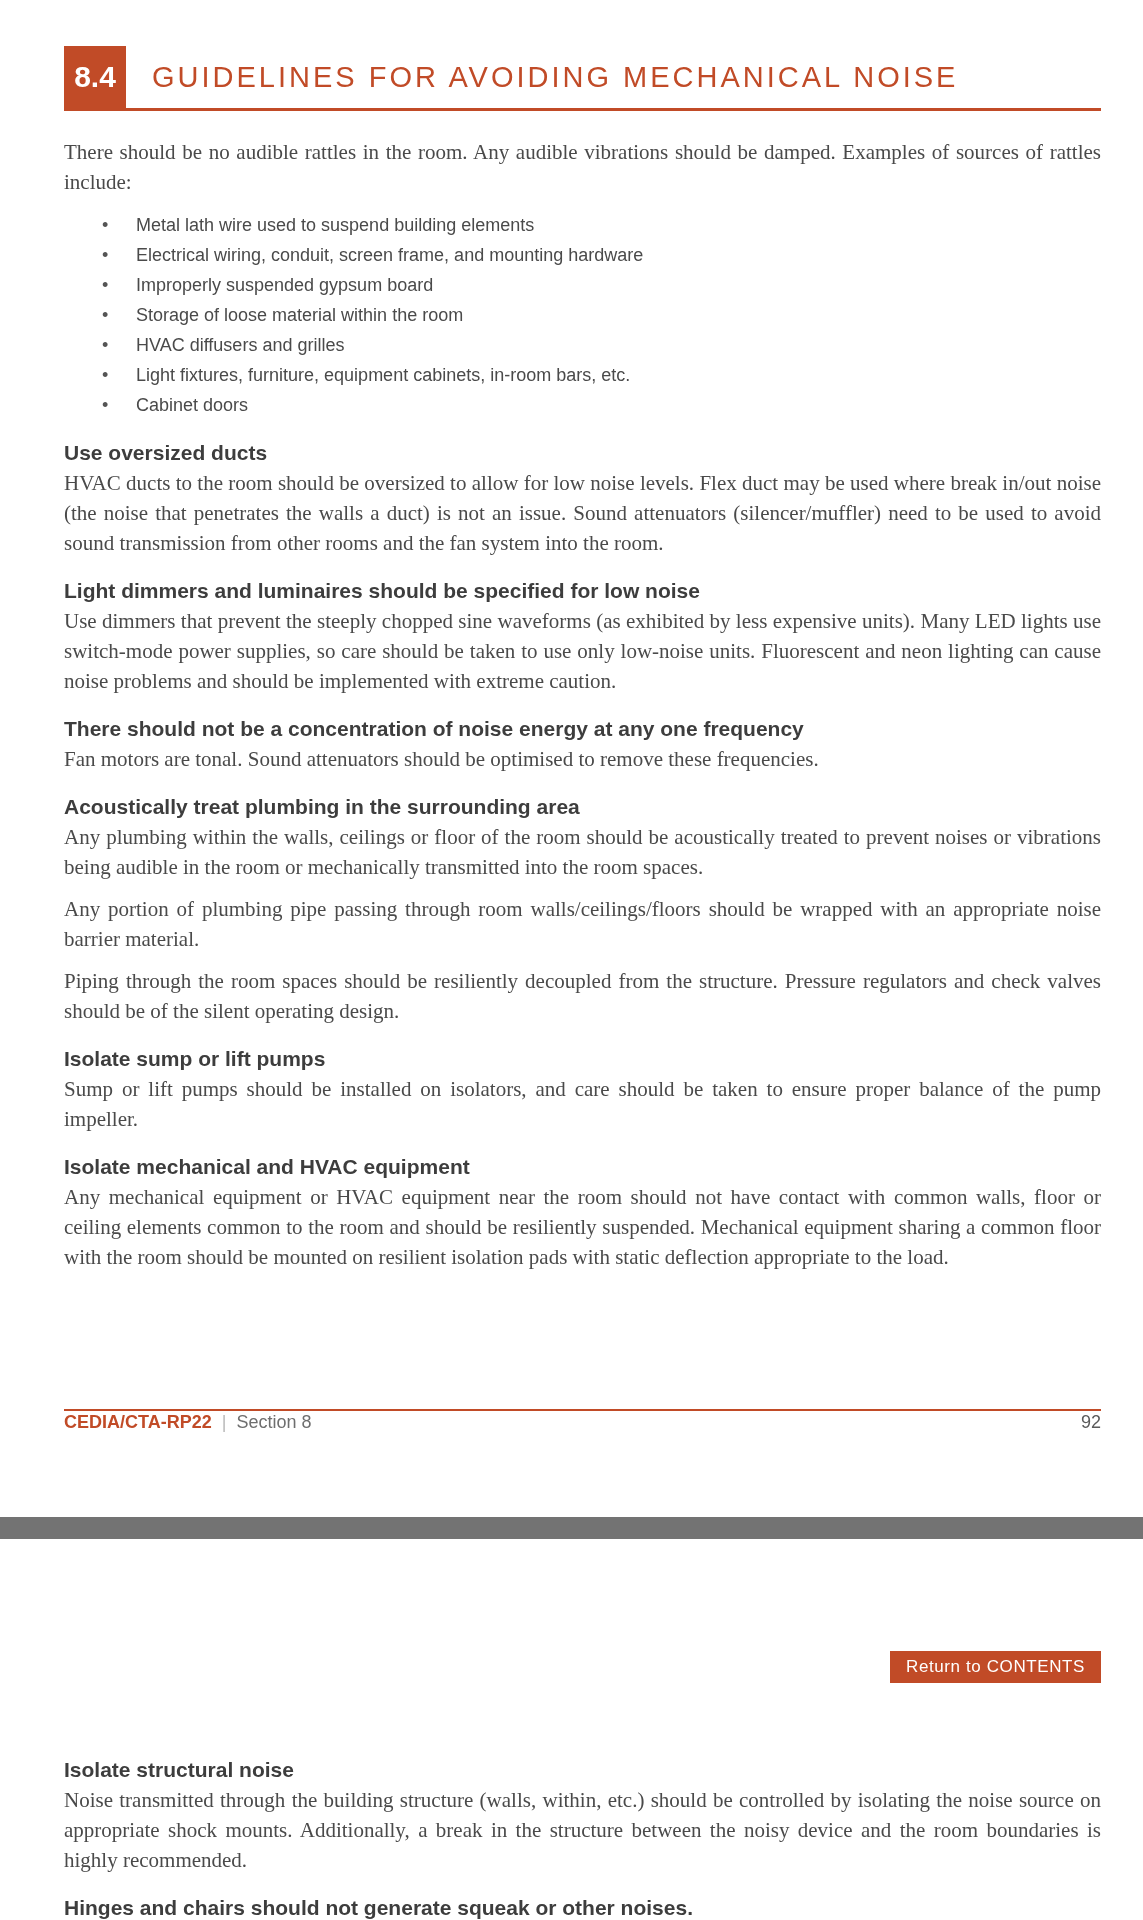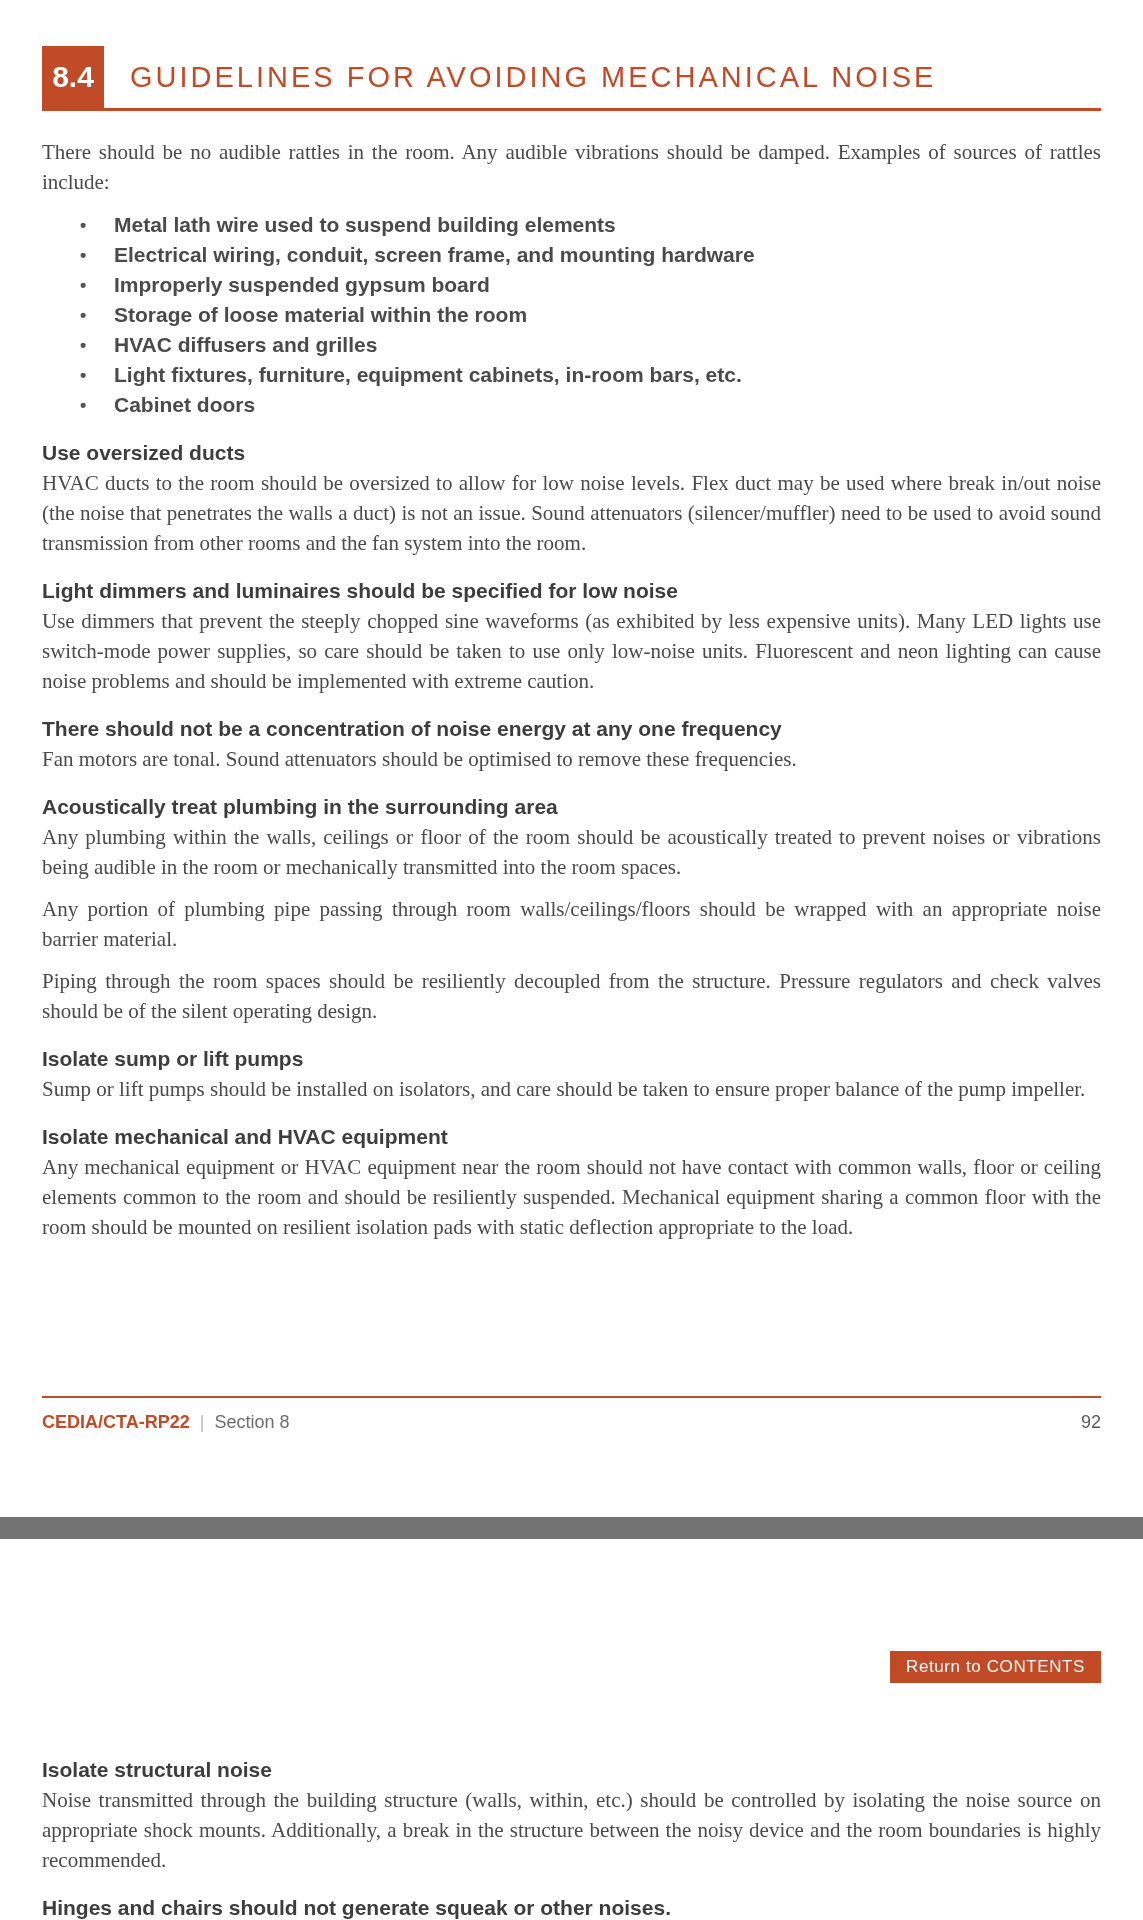--- a/index.html
+++ b/index.html
@@ -2,43 +2,43 @@
 <html><head>
 <meta charset="utf-8">
 <style>
   :root { --accent:#C14B27; --body:#4a4a4a; --heading:#3d3d3d; --gap-gray:#737373; }
   * { box-sizing: border-box; }
   html, body { margin:0; padding:0; }
   body { font-family:"Liberation Sans", sans-serif; background:#ffffff; }
 
   .viewer { width:1143px; height:1920px; overflow:hidden; background:#fff; position:relative; }
 
-  .page { background:#fff; }
+  .page { background:#fff;margin-left:22px; }
   .page-1 { position:relative; height:1517px; padding:46px 42px 0 42px; }
 
   .doc-header { display:flex; align-items:center; border-bottom:3px solid var(--accent); }
   .badge { width:62px; height:62px; background:var(--accent); color:#fff; font-size:30px;
            font-weight:bold; display:flex; align-items:center; justify-content:center; flex:0 0 auto; }
   .doc-title { color:var(--accent); font-size:29px; letter-spacing:3px; margin-left:26px; font-weight:400; white-space:nowrap; }
 
   .body-text { font-size:21px; line-height:30px; color:var(--body); text-align:justify; margin:0;font-family:Liberation Serif, serif; }
   .intro { margin-top:26px; }
 
   .bullet-list { list-style:none; margin:13px 0 13px 38px; padding:0; }
-  .bullet-list li { position:relative; padding-left:34px; font-size:21px; line-height:30px; color:var(--body);font-weight:bold; }
+  .bullet-list li { position:relative; padding-left:34px; font-size:18px; line-height:30px; color:var(--body); }
   .bullet-list li::before { content:"\2022"; position:absolute; left:0; top:0; color:#555;
                             font-size:18px; line-height:30px; }
 
   .block { margin-top:18px; }
   .block h2 { font-size:21px; line-height:30px; color:var(--heading); font-weight:bold; margin:0; }
   .block p { margin:0; }
   .block p + p { margin-top:12px; }
 
   .page-footer { position:absolute; left:42px; right:42px; bottom:84px; border-top:2px solid var(--accent);
-                 padding-top:14px; display:flex; align-items:baseline; font-size:18px; }
+                 padding-top:1px; display:flex; align-items:baseline; font-size:18px; }
   .footer-doc { color:var(--accent); font-weight:bold; }
   .footer-sep { color:#b9b9b9; margin:0 10px; font-weight:normal; }
   .footer-section { color:#6e6e6e; }
   .footer-page { margin-left:auto; color:#5a5a5a; }
 
   .page-gap { height:22px; background:var(--gap-gray); width:1143px; }
 
   .page-2 { position:relative; height:405px; padding:0 42px; overflow:hidden; }
   .btn-row { padding-top:112px; text-align:right; }
   .return-btn { display:inline-block; background:var(--accent); color:#fff; font-size:17px;

